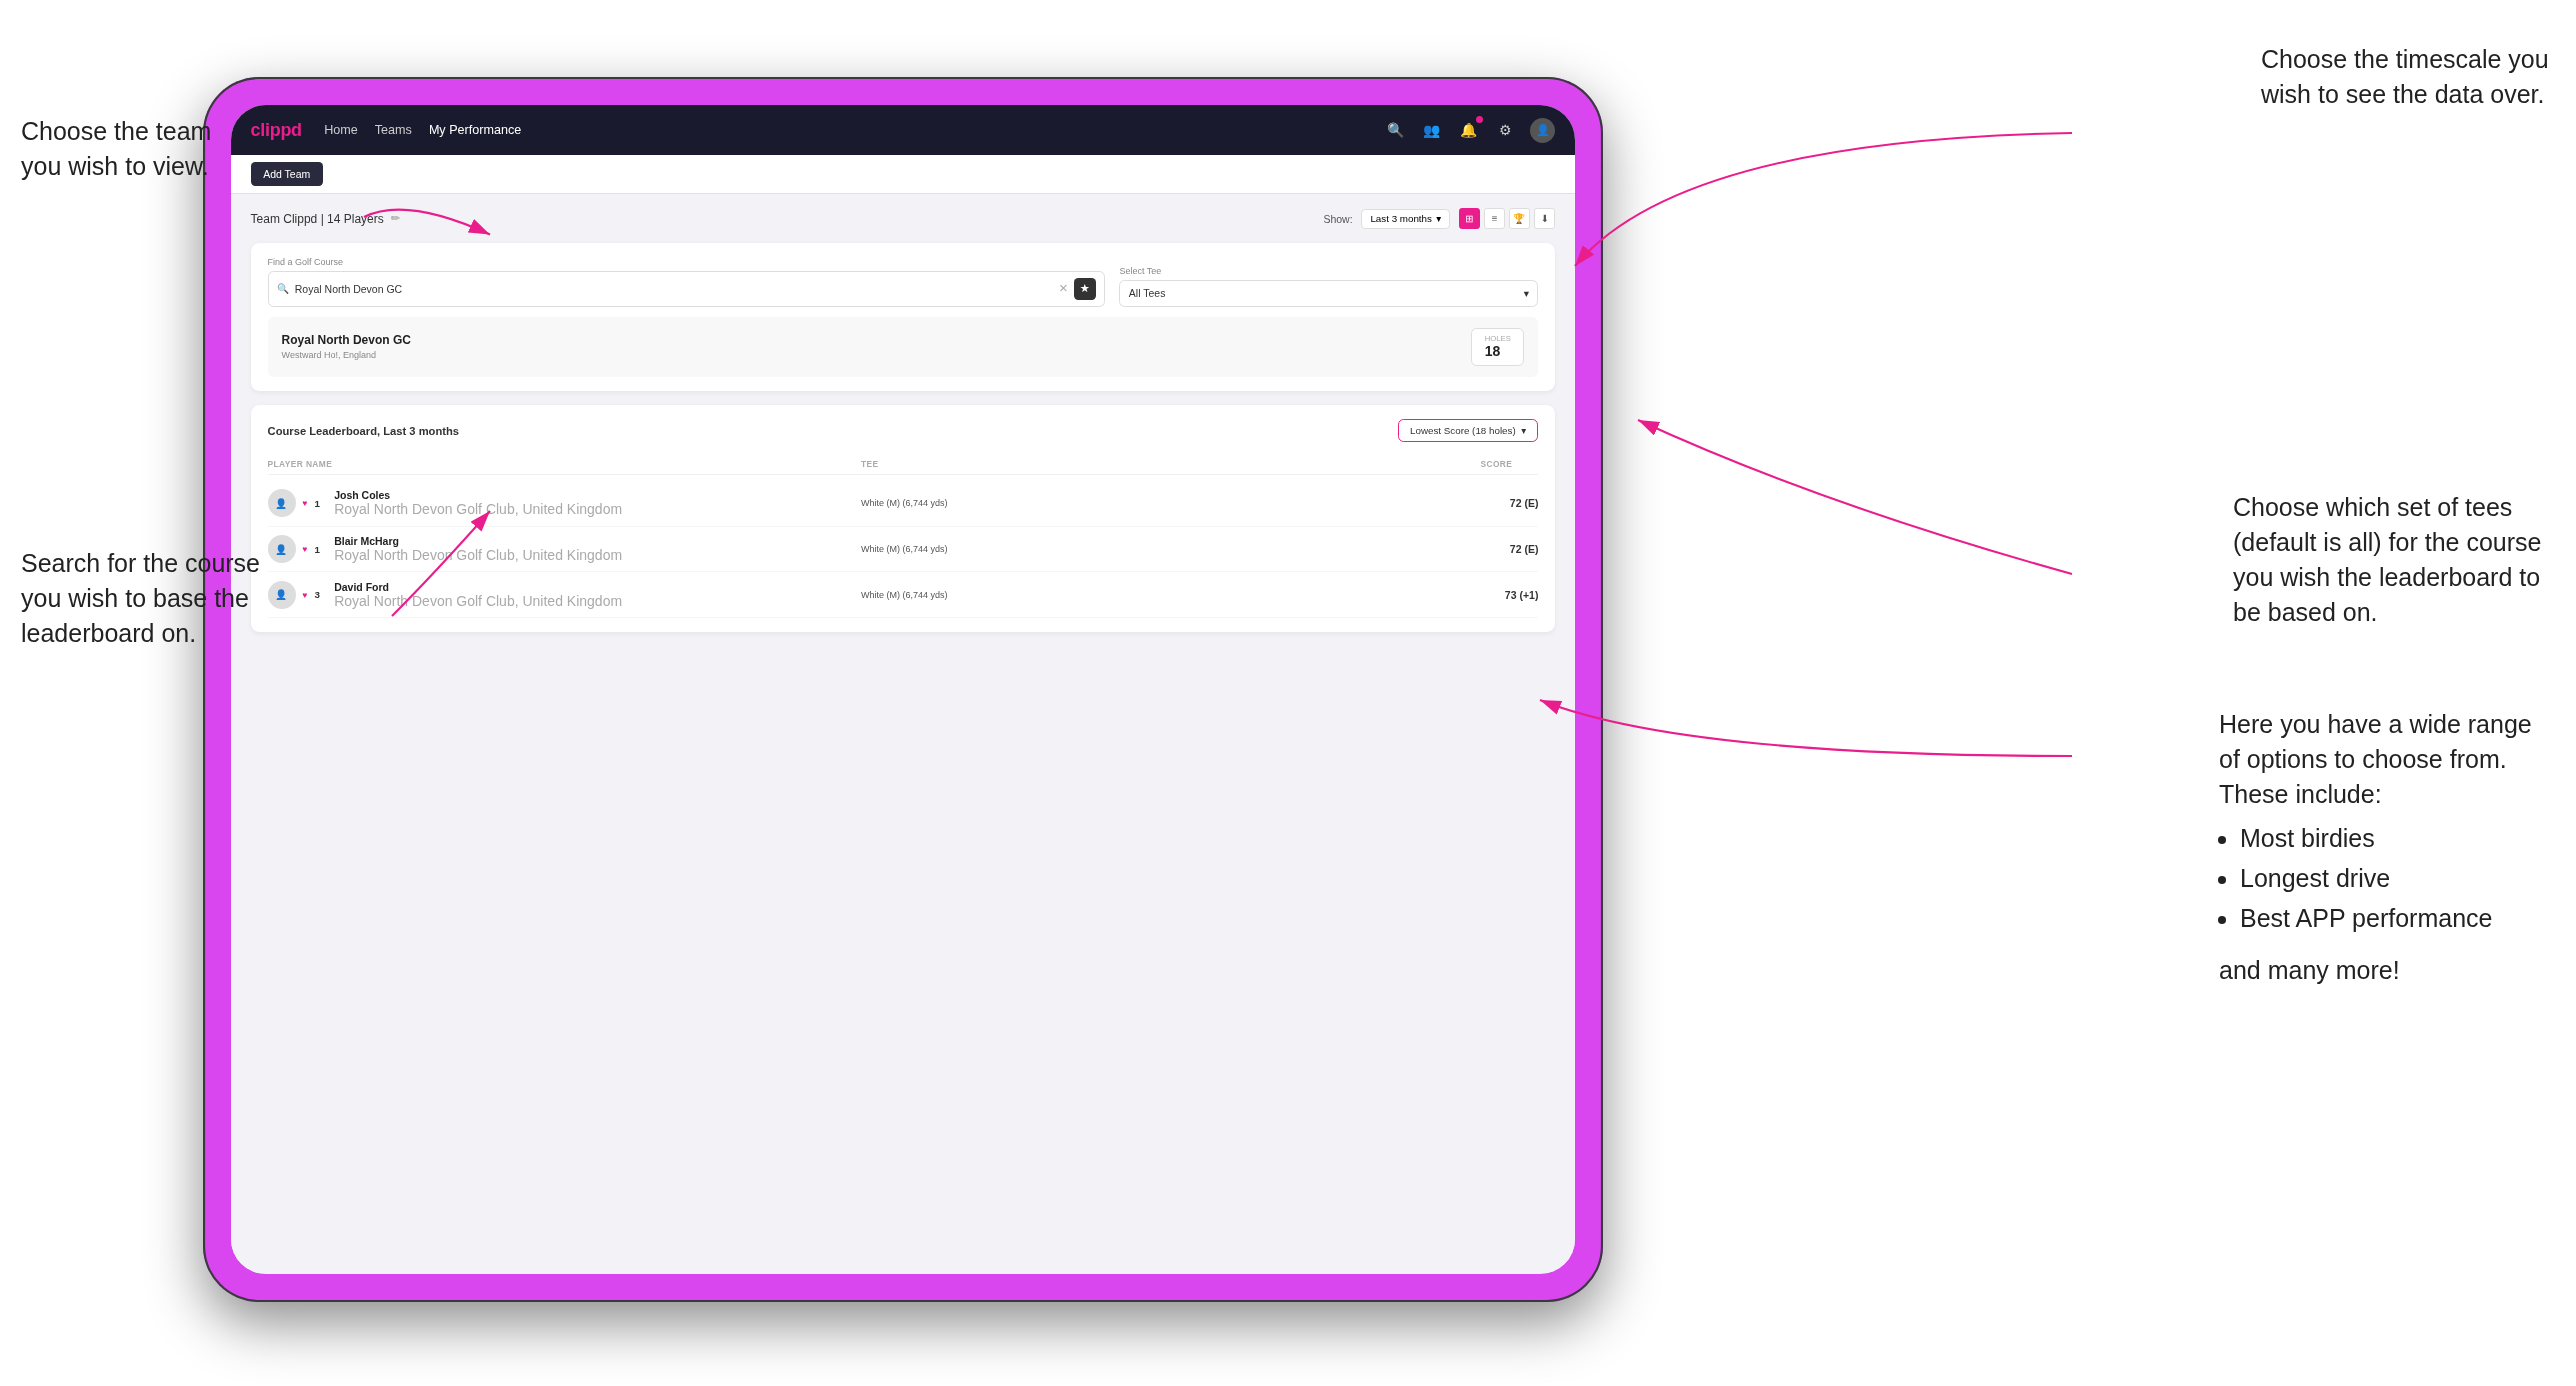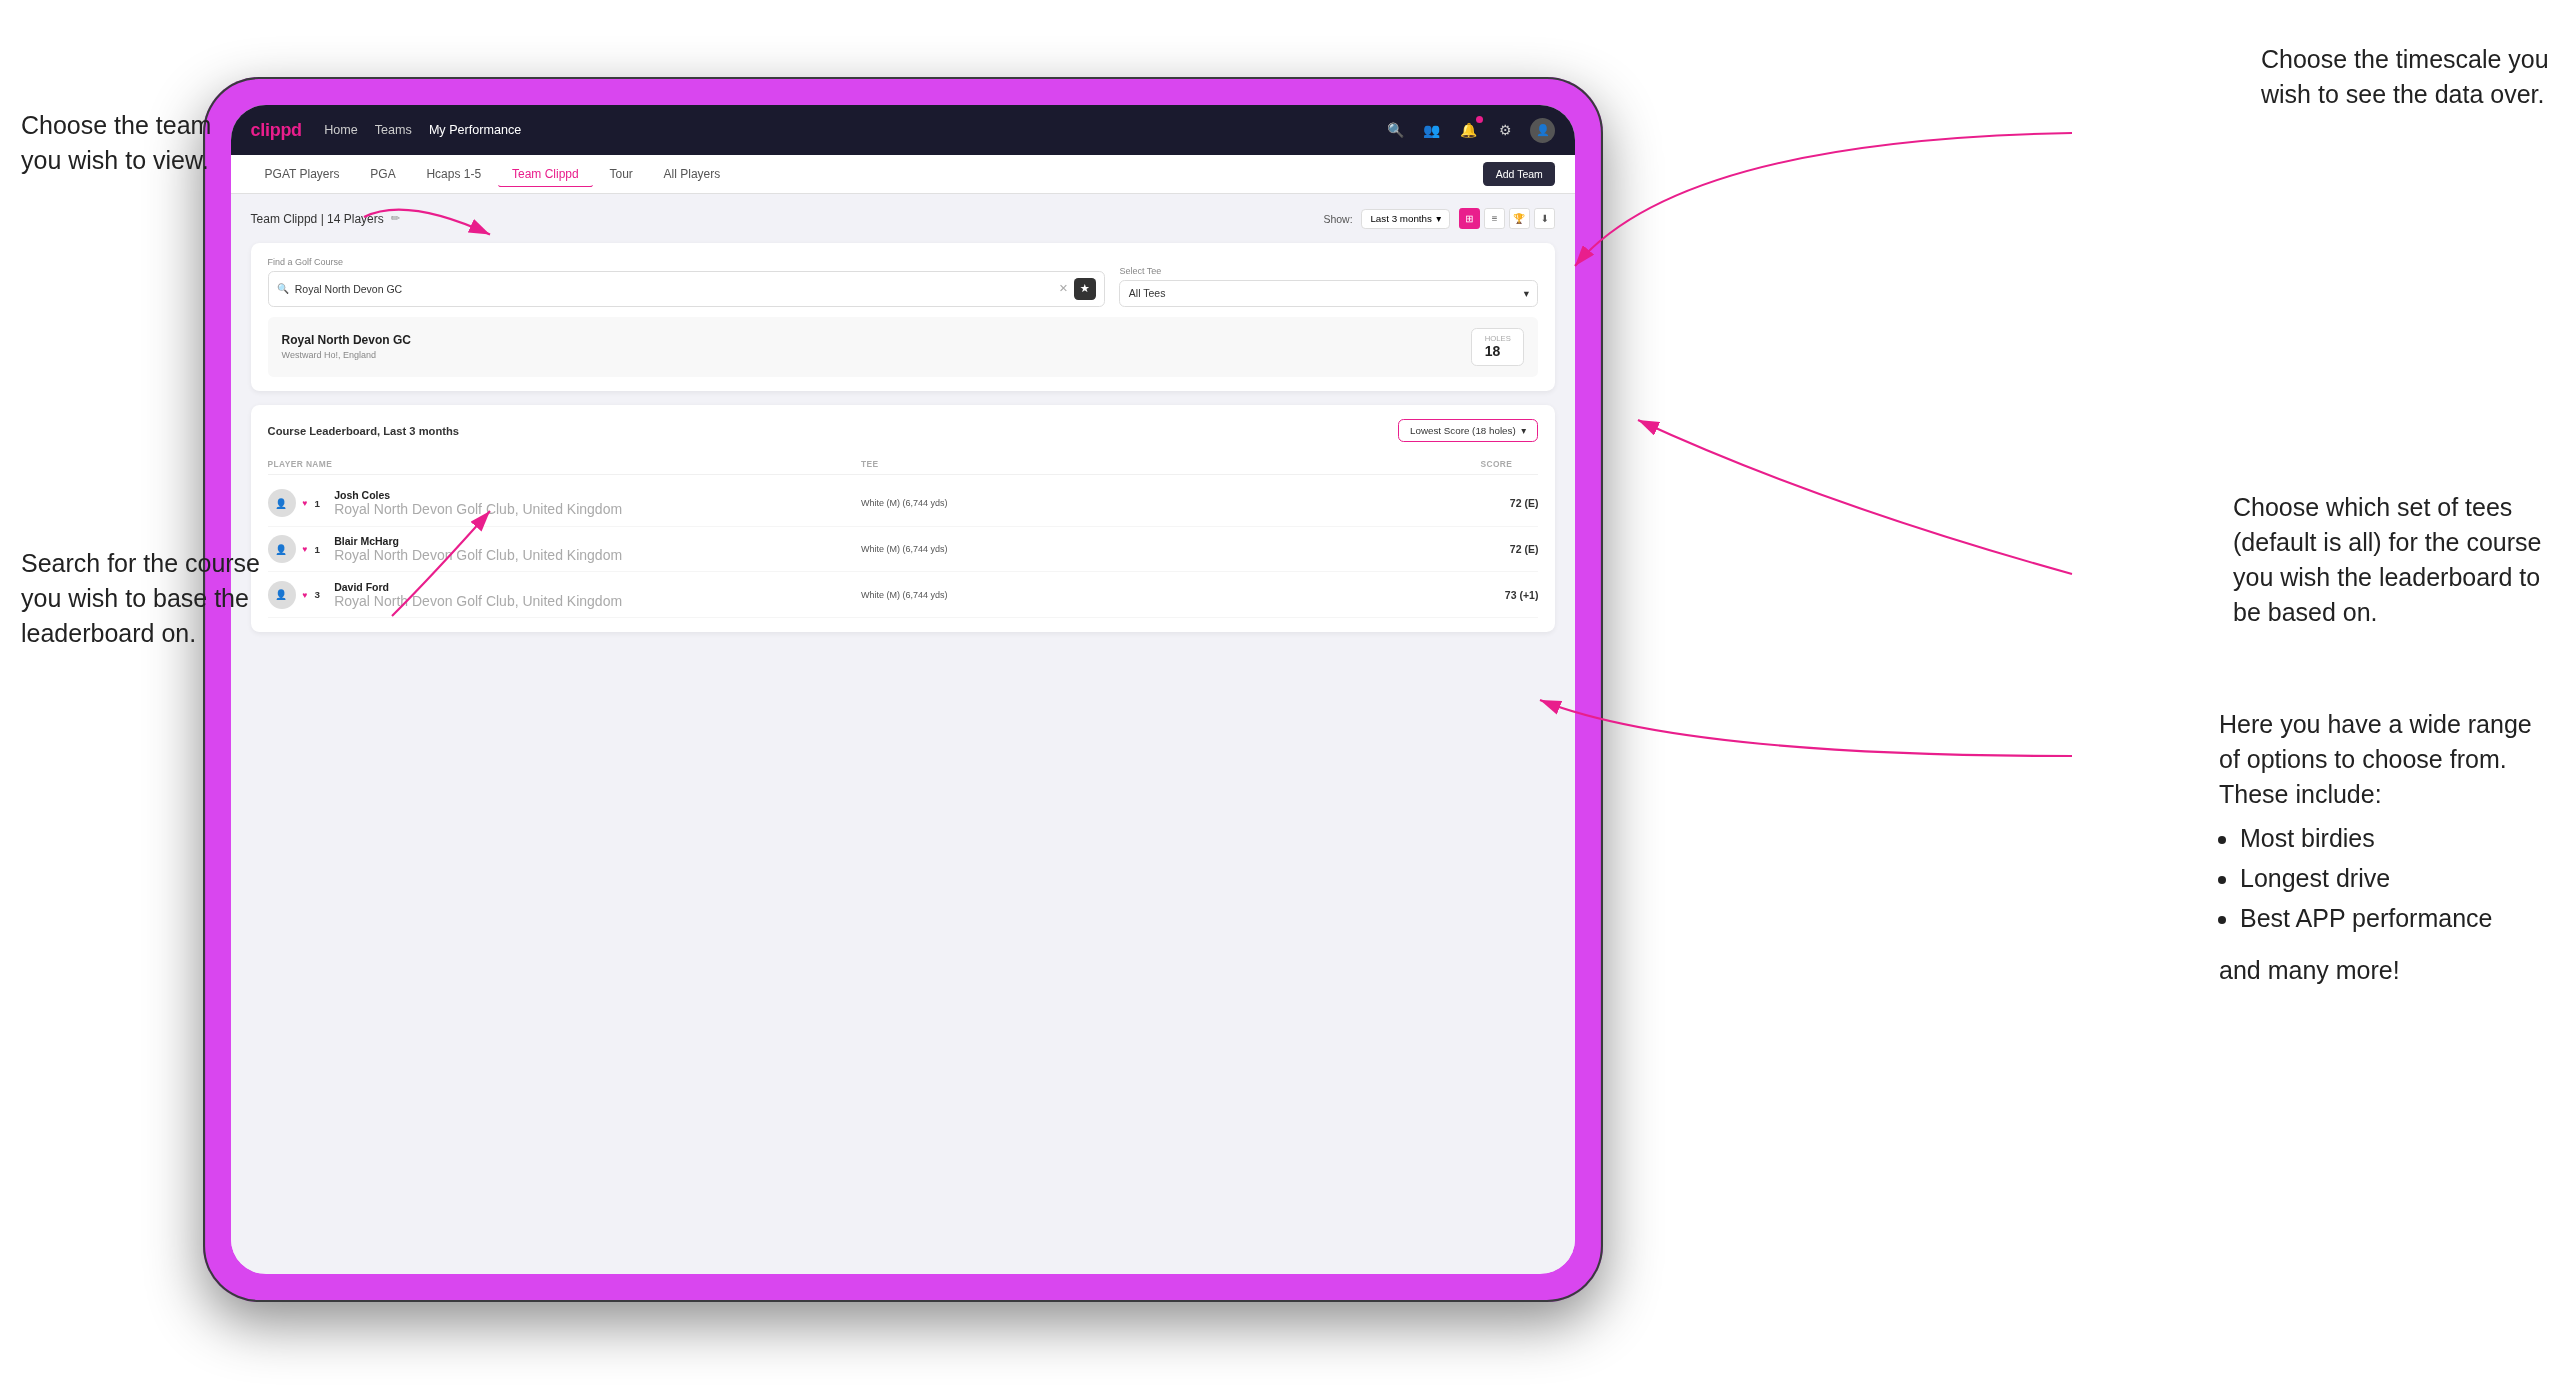--- a/index.html
+++ b/index.html
@@ -490,21 +490,21 @@
     }
 
     .score-cell {
       font-size: 10.5px;
       font-weight: 600;
       color: #333;
       text-align: right;
     }
 
     
-    .ann-1 { top: 108px; left: 21px; max-width: 196px; }
+    .ann-1 { top: 114px; left: 21px; max-width: 196px; }
 
     .bullet-list {
       margin-top: 5.6px;
       padding-left: 7px;
     }
     .bullet-list li {
       font-size: 25px;
       color: #222;
       line-height: 1.6;
       list-style: disc;
@@ -544,28 +544,20 @@
         <div class="notif-badge">
           <button class="nav-icon-btn">🔔</button>
           <div class="badge-dot"></div>
         </div>
         <button class="nav-icon-btn">⚙</button>
         <div class="nav-avatar">👤</div>
       </div>
     </div>
 
     <div class="sub-nav">
-      <div class="sub-nav-tabs">
-        <span class="sub-tab">PGAT Players</span>
-        <span class="sub-tab">PGA</span>
-        <span class="sub-tab">Hcaps 1-5</span>
-        <span class="sub-tab active">Team Clippd</span>
-        <span class="sub-tab">Tour</span>
-        <span class="sub-tab">All Players</span>
-      </div>
       <button class="add-team-btn">Add Team</button>
     </div>
 
     <div class="main-content">
 
       <div class="team-header-row">
         <div class="team-title">
           <span>
             <span>Team Clippd</span>
             | <span>14 Players</span>

